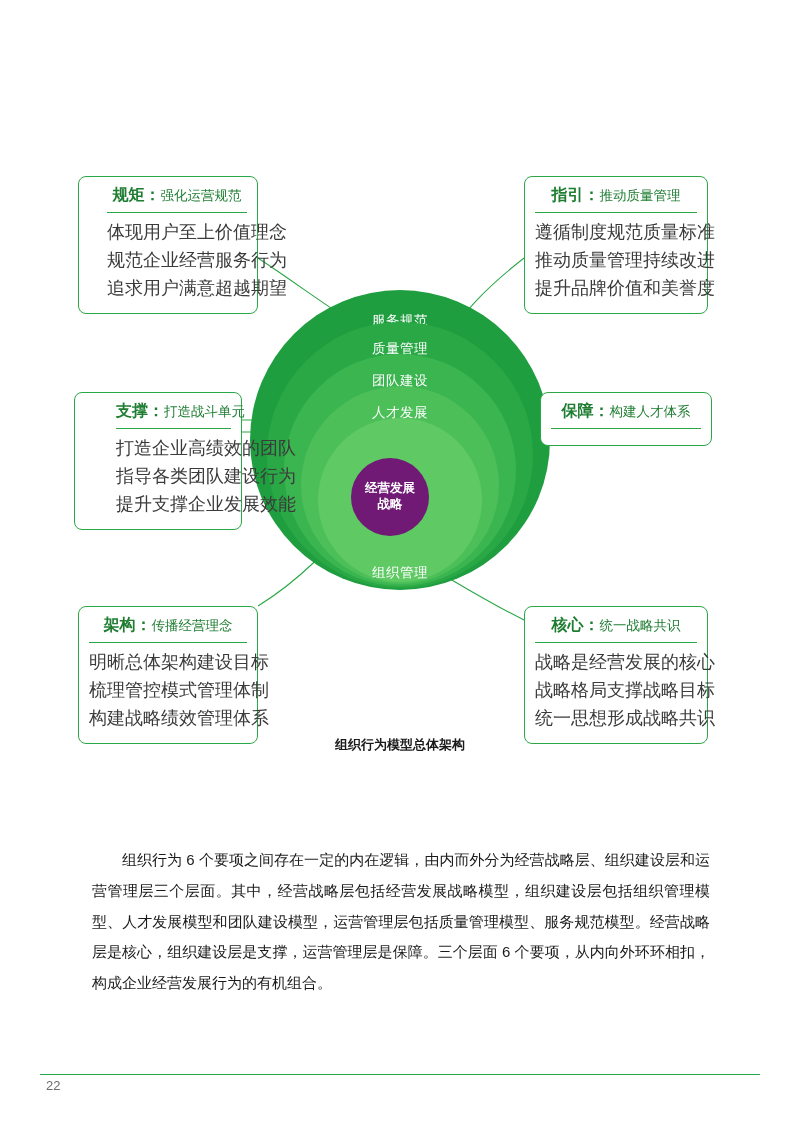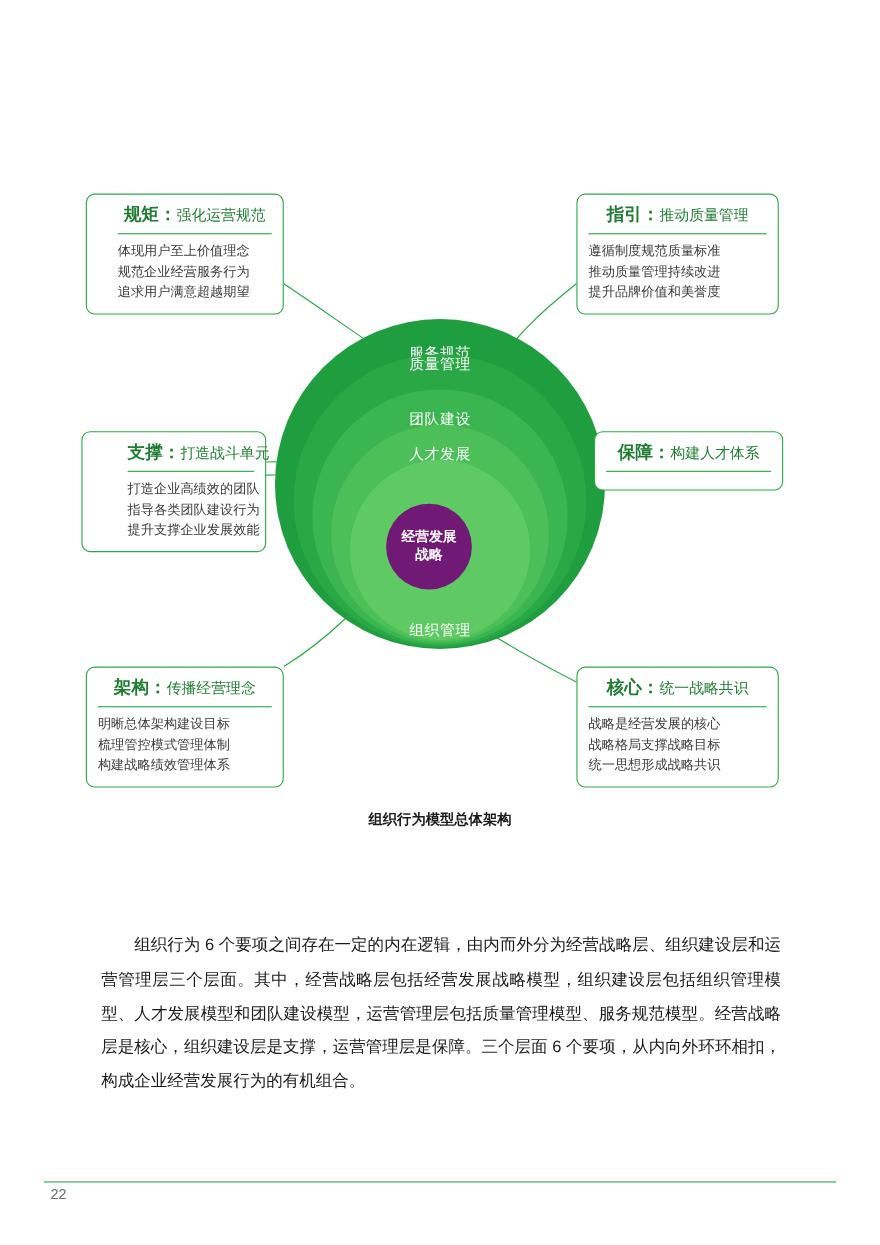--- a/index.html
+++ b/index.html
@@ -59,21 +59,21 @@
   .ring span {
     color: #ffffff;
     font-size: 13.5px;
     letter-spacing: 0.5px;
     white-space: nowrap;
   }
 
   .ring-1 { left: 0px;  top: 0px;   width: 300px; height: 300px; background: #1f9e3f; }
   .ring-1 span { margin-top: 22px; }
   .ring-2 { left: 17px; top: 32px;  width: 266px; height: 266px; background: #2aa846; }
-  .ring-2 span { }
+  .ring-2 span { margin-top: 18px; }
   .ring-3 { left: 34px; top: 64px;  width: 232px; height: 232px; background: #3bb54f; }
   .ring-3 span { margin-top: 18px; }
   .ring-4 { left: 51px; top: 96px;  width: 198px; height: 198px; background: #4cbf59; }
   .ring-4 span { margin-top: 18px; }
   .ring-5 { left: 68px; top: 128px; width: 164px; height: 164px; background: #5fc964; }
   .ring-5 span { margin-top: 18px; }
 
   .core {
     position: absolute;
     left: 101px;
@@ -116,21 +116,21 @@
     font-weight: bold;
     font-size: 16px;
   }
   .callout .head .val {
     color: #1f7d32;
     font-size: 13.5px;
   }
   .callout .lines {
     text-align: left;
     color: #3b3b3b;
-    font-size: 12px;
+    font-size: 18px;
     line-height: 1.55;
   }
   .callout .lines div { white-space: nowrap; }
 
   .c-guixu   { left: 78px;  top: 176px; width: 180px; padding-left: 28px; }
   .c-zhiyin  { left: 524px; top: 176px; width: 184px; }
   .c-zhicheng{ left: 74px;  top: 392px; width: 168px; padding-left: 41px; }
   .c-baozhang{ left: 540px; top: 392px; width: 172px; }
   .c-jiagou  { left: 78px;  top: 606px; width: 180px; }
   .c-hexin   { left: 524px; top: 606px; width: 184px; }

